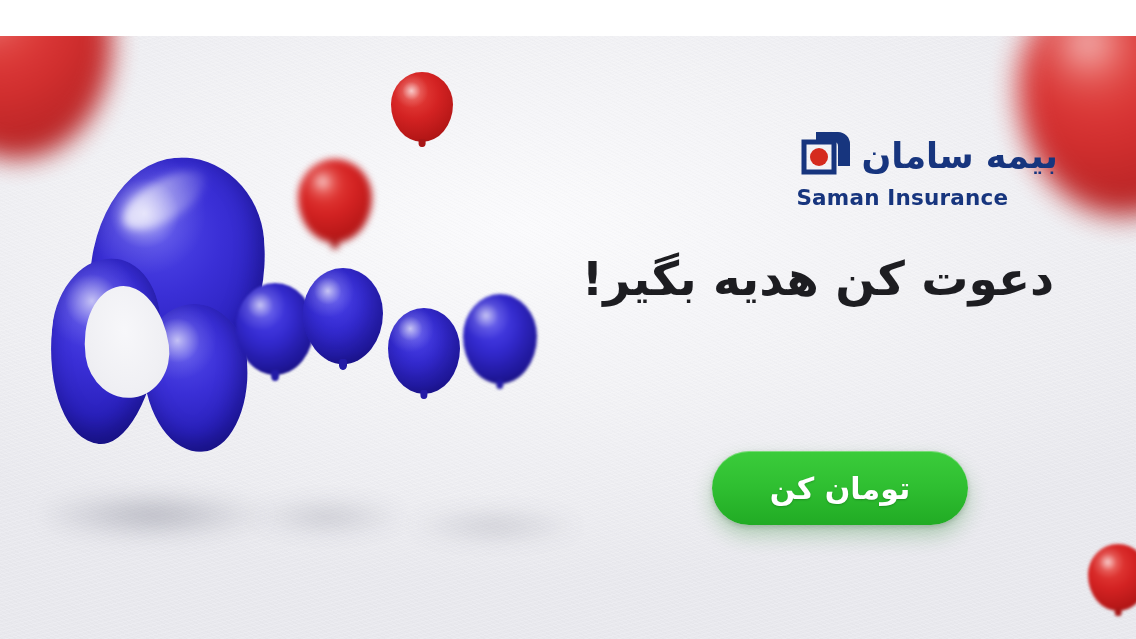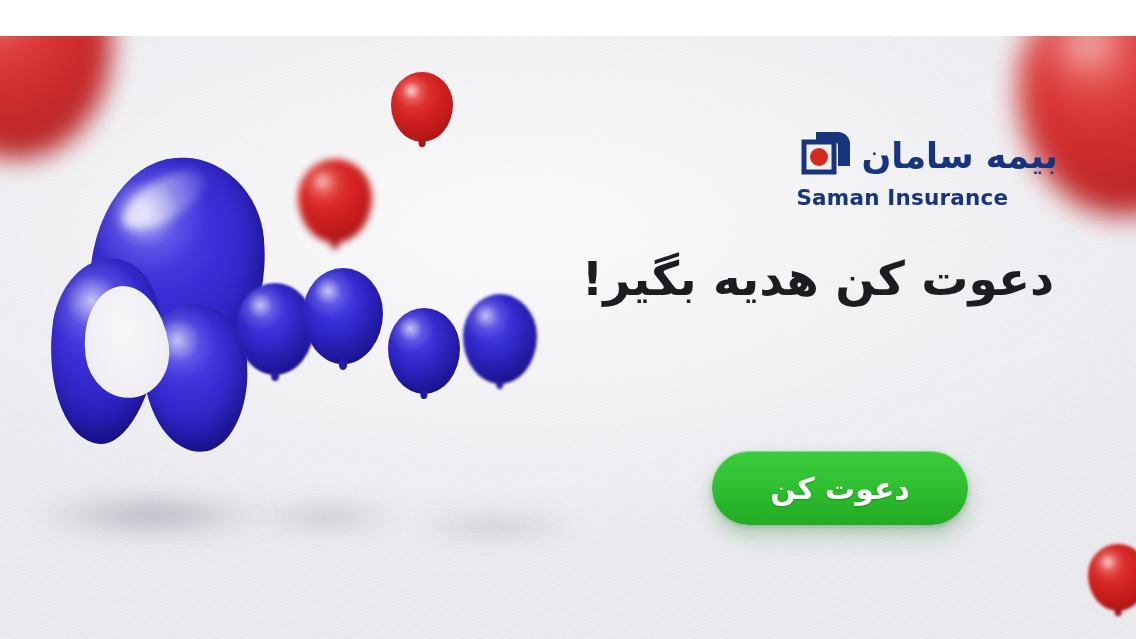--- a/index.html
+++ b/index.html
@@ -299,15 +299,15 @@
         </svg>
       </span>
     </div>
     <span id="logo-tagline-en">Saman Insurance</span>
   </div>
 
   <div id="copy">
     <div id="headline">دعوت کن هدیه بگیر!</div>
   </div>
 
-  <button id="cta-button">دعوت کن</button>
+  <button id="cta-button">تومان کن</button>
 
 </div>
 
 </body></html>

